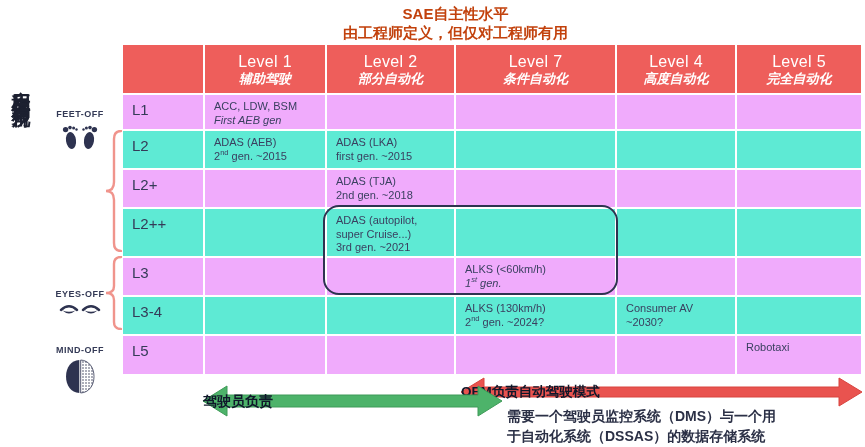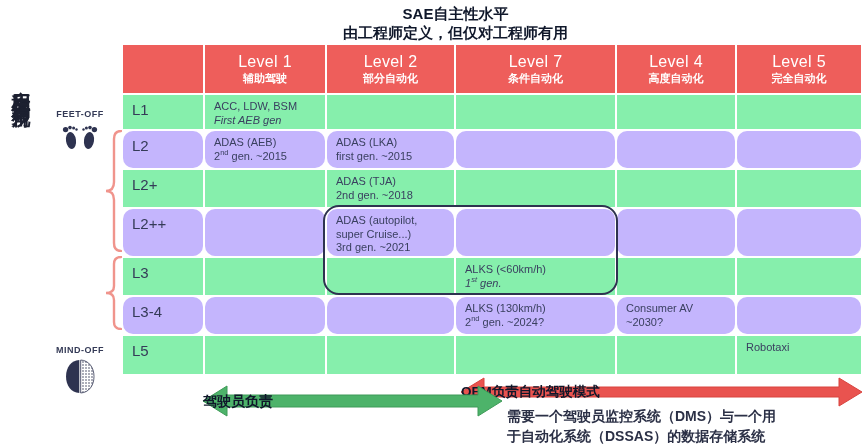--- a/index.html
+++ b/index.html
@@ -1,21 +1,21 @@
 <!DOCTYPE html>
 <html><head>
 <meta charset="utf-8">
 <style>
   html,body{margin:0;padding:0;background:#fff;}
   #stage{position:relative;width:865px;height:447px;background:#fff;overflow:hidden;
          font-family:"Liberation Sans","DejaVu Sans",sans-serif;color:#343a56;}
 
   
   #title{position:absolute;left:123px;top:4px;width:665px;text-align:center;
-         font-weight:bold;font-size:15px;line-height:19px;color:#0f172a;}
+         font-weight:bold;font-size:15px;line-height:19px;color:#c2410c;}
 
   
   #vertical-caption{position:absolute;left:8px;top:76px;writing-mode:vertical-rl;
          text-orientation:upright;font-size:19px;font-weight:bold;color:#1c2030;
          letter-spacing:2px;}
 
   
   .mode{position:absolute;width:90px;text-align:center;}
   .mode .lbl{font-size:9px;font-weight:bold;letter-spacing:.5px;color:#343a56;margin-top:31px;}
   .mode svg{display:block;margin:3px auto 0;}
@@ -27,23 +27,23 @@
   .brace{position:absolute;left:104px;}
 
   
   #table{position:absolute;left:123px;top:45px;display:grid;
          grid-template-columns:80px 120px 127px 159px 118px 124px;
          grid-template-rows:48px 34px 37px 37px 47px 37px 37px 38px;
          gap:2px;}
   .hd{background:#ee5e5b;color:#fff;display:flex;flex-direction:column;
       justify-content:center;align-items:center;text-align:center;}
   .hd .lt{font-size:16px;letter-spacing:.3px;line-height:18px;}
-  .hd .st{font-size:11px;font-weight:bold;line-height:15px;}
-  .dark{background:#86efac;}
-  .light{background:#c4b5fd;border-radius:10px;}
+  .hd .st{font-size:13px;font-weight:bold;line-height:15px;font-style:italic;}
+  .dark{background:#f0abfc;}
+  .light{background:#5eead4;}
   .rl{font-size:15px;color:#353b58;padding:6px 0 0 9px;}
   .bc{font-size:11px;line-height:13.5px;color:#3a4060;padding:5px 4px 0 9px;}
   .it{font-style:italic;}
   sup{font-size:7.5px;line-height:0;}
 
   
   #highlight-box{position:absolute;left:323px;top:205px;width:291px;height:86px;
          border:2.5px solid #2e3350;border-radius:16px;}
 
   
@@ -83,20 +83,33 @@
         <ellipse cx="29" cy="18.5" rx="5" ry="8.5" transform="rotate(8 29 18.5)"></ellipse>
         <circle cx="34.4" cy="7.6" r="2.7"></circle>
           <circle cx="30" cy="5.6" r="1.8"></circle>
         <circle cx="26.4" cy="5.9" r="1.5"></circle>
           <circle cx="23.5" cy="7.5" r="1.2"></circle>
       </g>
     </svg>
   </div>
 
 
+  <div class="mode" id="mode-eyes">
+    <div class="lbl">EYES-OFF</div>
+    <svg width="44" height="18" viewBox="0 0 44 18">
+      <g stroke="#2e3350" fill="none" stroke-linecap="round">
+        <path d="M3,8 Q11,0.5 19,8" stroke-width="2.4"></path>
+        <path d="M25,8 Q33,0.5 41,8" stroke-width="2.4"></path>
+      </g>
+      <g fill="#2e3350">
+        <path d="M4.5,8.5 Q11,14.5 17.5,8.5 Q11,11 4.5,8.5 Z"></path>
+        <path d="M26.5,8.5 Q33,14.5 39.5,8.5 Q33,11 26.5,8.5 Z"></path>
+      </g>
+    </svg>
+  </div>
 
   <div class="mode" id="mode-mind">
     <div class="lbl">MIND-OFF</div>
     <svg width="32" height="37" viewBox="0 0 32 37">
       <defs>
         <pattern id="dotp" width="3" height="3" patternUnits="userSpaceOnUse">
           <circle cx="1" cy="1" r="0.75" fill="#2e3350"></circle>
         </pattern>
       </defs>
       <path d="M15.3,2 C7,2.5 2,9.5 2,18.5 C2,27.5 7,34.5 15.3,35 Z" fill="#2e3350"></path>

